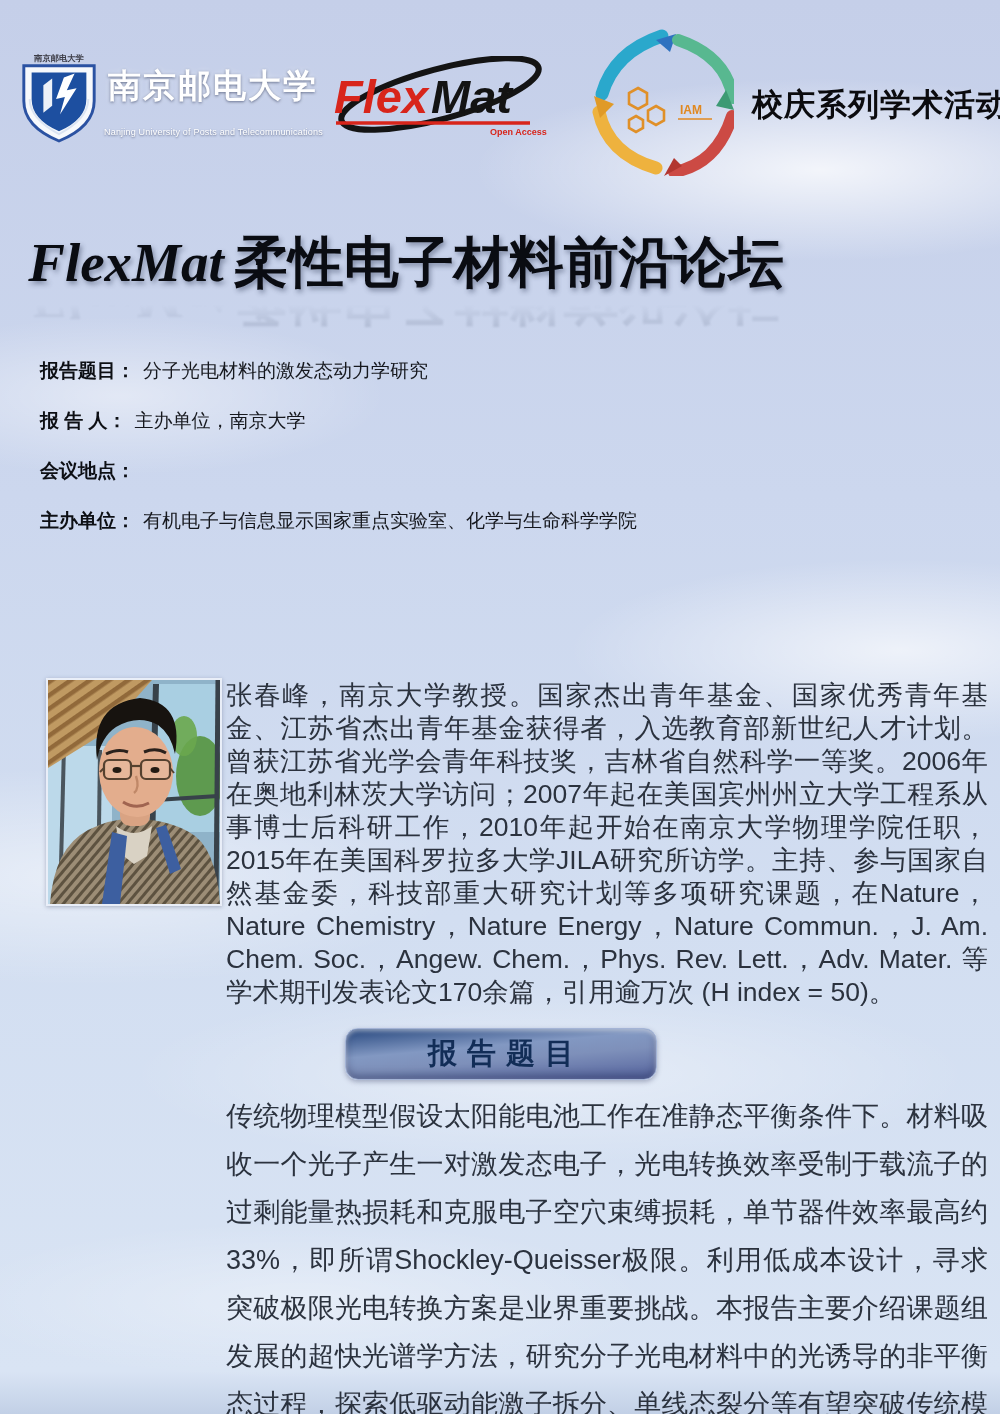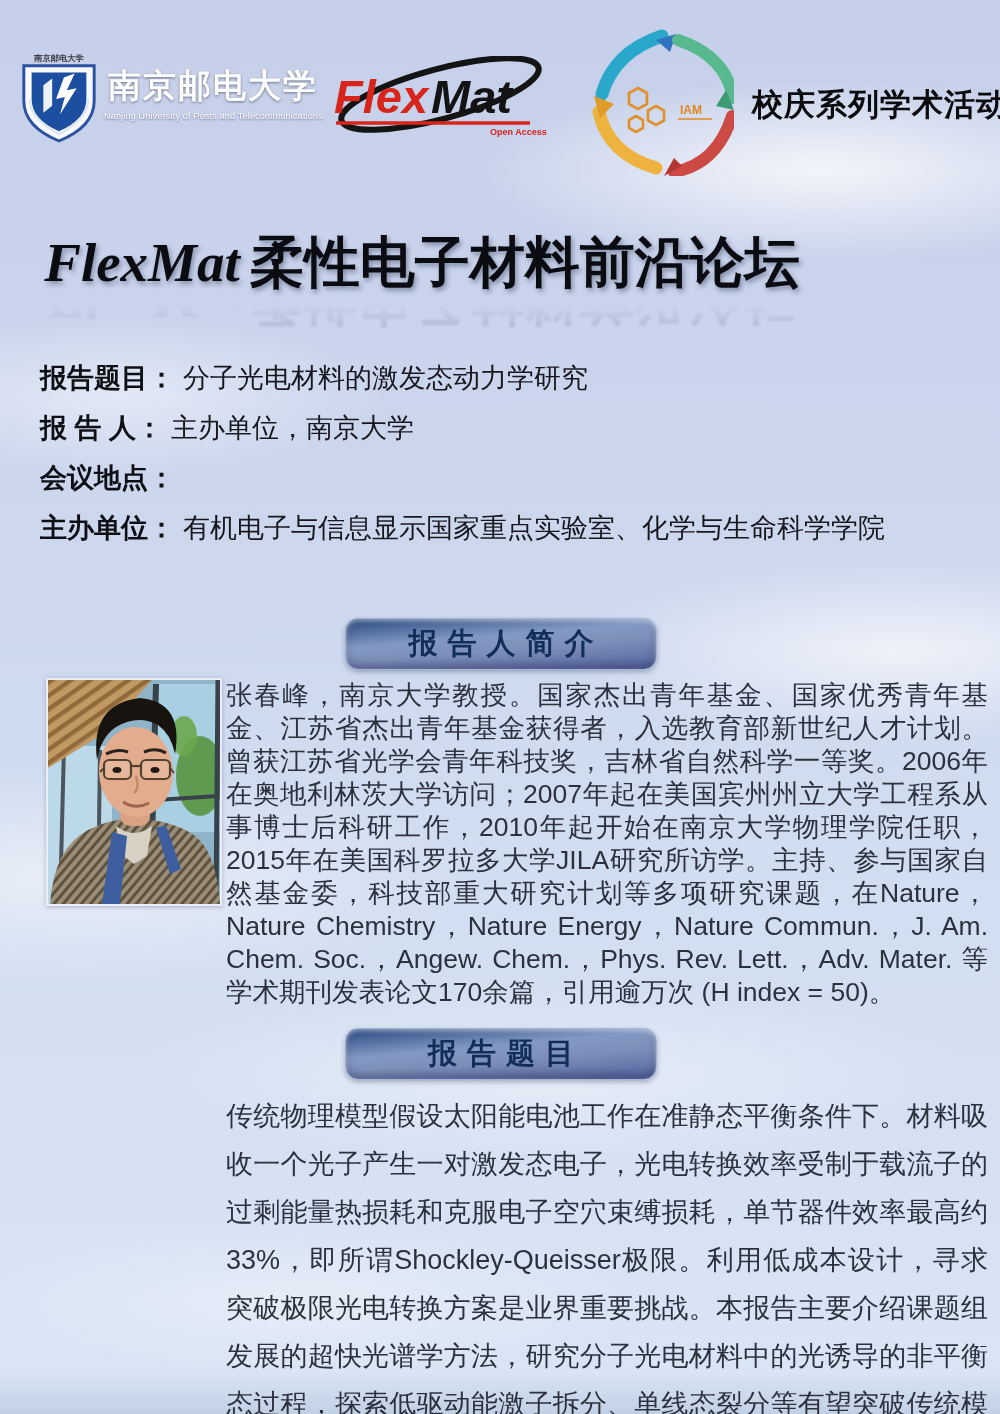--- a/index.html
+++ b/index.html
@@ -14,38 +14,38 @@
       radial-gradient(60% 9% at 55% 76%, rgba(255,255,255,.4), rgba(255,255,255,0) 70%),
       radial-gradient(50% 8% at 30% 92%, rgba(255,255,255,.35), rgba(255,255,255,0) 70%),
       linear-gradient(180deg,#c5cfe9 0%,#ccd7ee 35%,#d2def1 65%,#d9e4f4 97%,#c2d0e6 100%);
     text-decoration: underline;
   }
   
   .njupt-shield{position:absolute;left:16px;top:50px;width:86px;height:96px;}
   .njupt-name{position:absolute;left:104px;top:64px;width:218px;text-align:center;color:#ffffff;}
   .njupt-name .zh{font-size:33px;font-weight:bold;letter-spacing:2px;white-space:nowrap;
     text-shadow:0 1px 3px rgba(90,100,130,.9),0 0 6px rgba(255,255,255,.4);}
-  .njupt-name .en{font-size:9px;margin-top:2px;letter-spacing:.2px;white-space:nowrap;
+  .njupt-name .en{font-size:9px;margin-top:18px;letter-spacing:.2px;white-space:nowrap;
     text-shadow:0 1px 2px rgba(90,100,130,.9);}
   .flexmat-logo{position:absolute;left:328px;top:56px;width:235px;height:84px;}
   .iam-logo{position:absolute;left:586px;top:26px;width:148px;height:150px;}
   .series-label{position:absolute;left:752px;top:84px;font-size:31px;font-weight:bold;
     color:#0b0b0e;letter-spacing:1px;white-space:nowrap;}
   
-  .title-wrap{position:absolute;left:16px;top:226px;width:812px;text-align:center;}
+  .title-wrap{position:absolute;left:0;top:226px;width:812px;text-align:center;}
   .main-title{font-size:55px;font-weight:bold;color:#0a0c12;white-space:nowrap;
     text-shadow:2px 3px 5px rgba(45,55,85,.45);}
   .main-title .en,.title-reflection .en{font-family:"Liberation Serif",serif;font-style:italic;margin-right:10px;}
   .title-reflection{font-size:55px;font-weight:bold;color:#3a4souls;color:#39455f;white-space:nowrap;
     transform:scaleY(-1);opacity:.22;filter:blur(1px);height:42px;overflow:hidden;margin-top:-6px;
     -webkit-mask-image:linear-gradient(180deg,#000 0%,transparent 75%);
     mask-image:linear-gradient(180deg,#000 0%,transparent 75%);}
   
   .info{position:absolute;left:40px;top:346px;width:930px;}
-  .info-row{display:flex;align-items:flex-end;height:50px;font-size:27px;}
+  .info-row{display:flex;align-items:center;height:50px;font-size:19px;}
   .info-label{font-weight:bold;color:#0d0f14;white-space:pre;flex:0 0 auto;}
   .info-value{color:#16181e;margin-left:8px;font-family:"Liberation Serif","Liberation Sans",serif;white-space:nowrap;}
   
   .section-btn{position:absolute;left:345px;width:310px;height:50px;border-radius:13px;
     display:flex;align-items:center;justify-content:center;
     font-size:29px;font-weight:bold;letter-spacing:10px;text-indent:10px;color:#122d57;
     background:linear-gradient(175deg,#26477e 0%,#8298c2 38%,#7e90ba 58%,#55639d 100%);
     border:1px solid #a4b4d6;
     box-shadow:inset 0 2px 4px rgba(255,255,255,.5), inset 0 -4px 8px rgba(20,30,70,.38), 0 2px 5px rgba(40,50,90,.35);}
   .btn-bio{top:618px;}
@@ -129,21 +129,20 @@
     </div>
     <div class="info-row">
       <span class="info-label">会议地点：</span>
     </div>
     <div class="info-row">
       <span class="info-label">主办单位：</span>
       <span class="info-value">有机电子与信息显示国家重点实验室、化学与生命科学学院</span>
     </div>
   </div>
 
-  <div class="section-btn btn-bio">报告人简介</div>
 
   <div class="photo">
     <svg viewBox="0 0 172 224" preserveAspectRatio="none">
       <defs>
         <pattern id="wood" width="11" height="11" patternUnits="userSpaceOnUse" patternTransform="rotate(55)">
           <rect width="11" height="11" fill="#c09a62"></rect>
             <rect width="4.5" height="11" fill="#91693a"></rect>
         </pattern>
         <pattern id="tweed" width="7" height="7" patternUnits="userSpaceOnUse" patternTransform="rotate(40)">
           <rect width="7" height="7" fill="#9c8d76"></rect>

